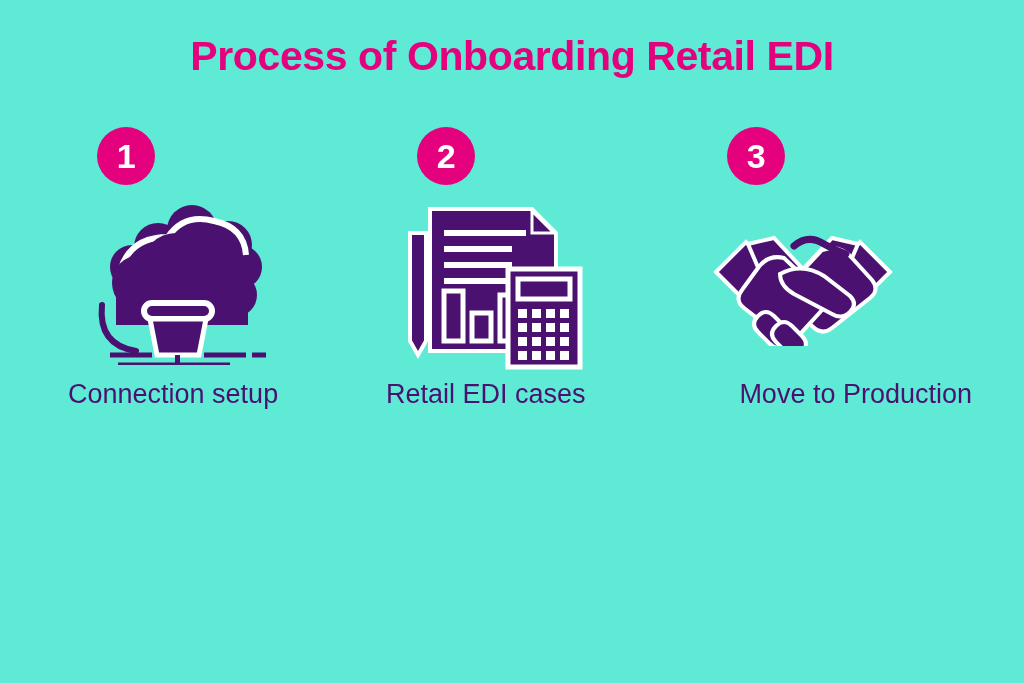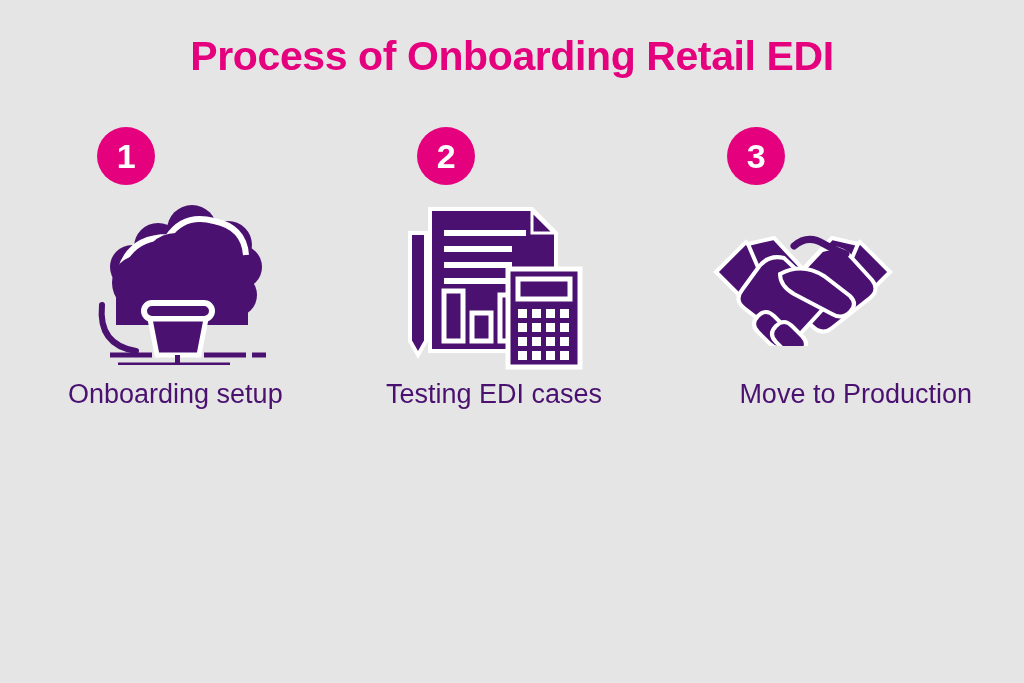--- a/index.html
+++ b/index.html
@@ -9,21 +9,21 @@
     background: #ffffff;
   }
   body {
     font-family: "Liberation Sans", sans-serif;
     -webkit-font-smoothing: antialiased;
   }
   #canvas {
     position: relative;
     width: 1024px;
     height: 683px;
-    background: #e5e5e5;
+    background: #5eead4;
     overflow: hidden;
   }
 
   
   .page-title {
     position: absolute;
     left: 0;
     top: 33px;
     width: 1024px;
     text-align: center;
@@ -158,21 +158,21 @@
 
           <g stroke="#4A1170" stroke-width="5" stroke-linecap="butt">
             <line x1="30" y1="150" x2="72" y2="150"></line>
             <line x1="124" y1="150" x2="166" y2="150"></line>
             <line x1="172" y1="150" x2="186" y2="150"></line>
             <line x1="38" y1="160" x2="150" y2="160"></line>
           </g>
         </svg>
       </div>
 
-      <div class="caption">Onboarding setup</div>
+      <div class="caption">Connection setup</div>
     </div>
 
     <div class="step step-2">
 
       <div class="badge">2</div>
 
       <div class="icon-wrap">
         <svg class="icon-svg" width="185" height="172" viewBox="0 0 185 172">
           <g fill="#4A1170">
 
@@ -219,21 +219,21 @@
             <rect x="156" y="138" width="9" height="9"></rect>
 
             <rect x="114" y="152" width="9" height="9"></rect>
             <rect x="128" y="152" width="9" height="9"></rect>
             <rect x="142" y="152" width="9" height="9"></rect>
             <rect x="156" y="152" width="9" height="9"></rect>
           </g>
         </svg>
       </div>
 
-      <div class="caption">Testing EDI cases</div>
+      <div class="caption">Retail EDI cases</div>
     </div>
 
     <div class="step step-3">
 
       <div class="badge">3</div>
 
       <div class="icon-wrap">
         <svg class="icon-svg" width="186" height="122" viewBox="0 0 186 122">
           <g fill="#4A1170">
 

